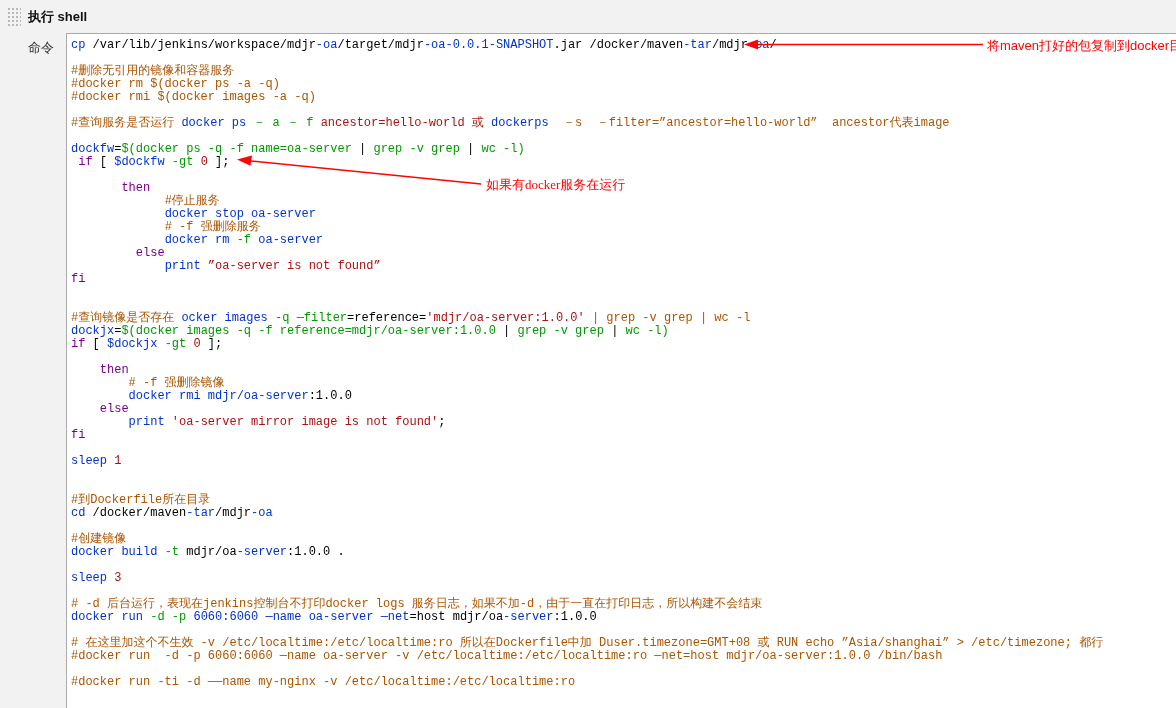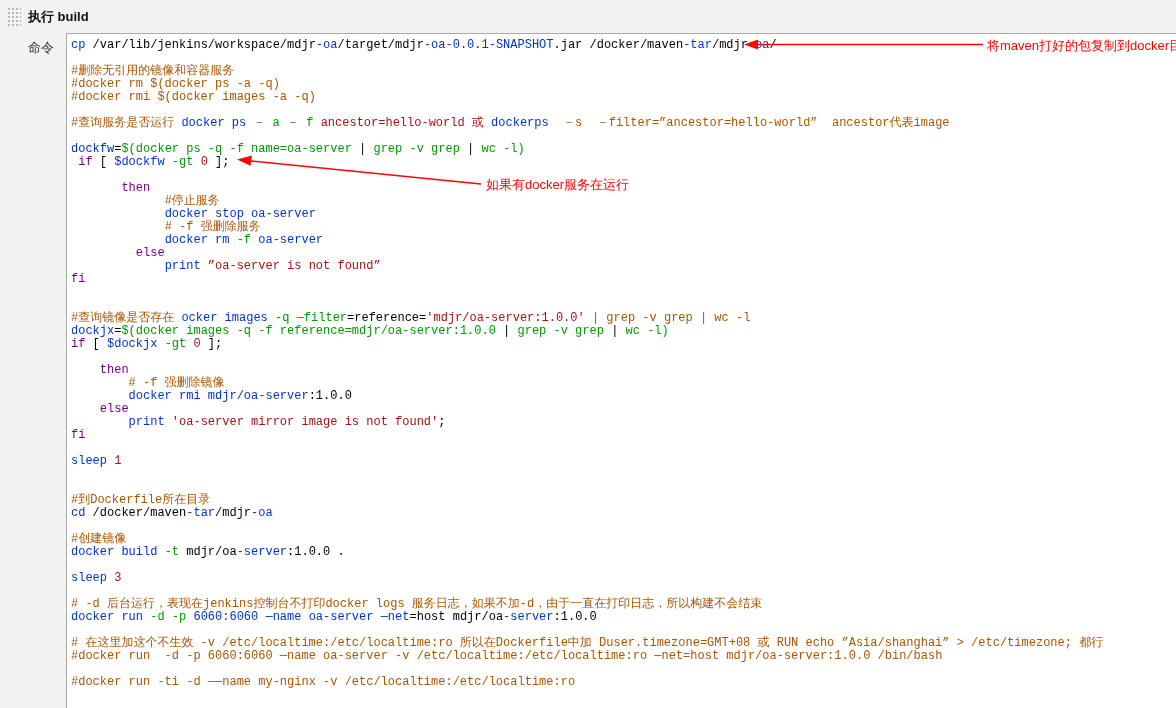--- a/index.html
+++ b/index.html
@@ -43,29 +43,29 @@
     font-family:"Liberation Sans","DejaVu Sans",sans-serif;
   }
   .ann-text-1{left:987px;top:37px;}
   .ann-text-2{left:486px;top:176px;}
 </style>
 </head>
 <body>
 
 <div class="step-header">
   <div class="drag-handle"></div>
-  <div class="step-title">执行 build</div>
+  <div class="step-title">执行 shell</div>
 </div>
 
 <div class="command-label">命令</div>
 
 <div class="code-panel">
   <div class="code"><div class="line"><span style="color: rgb(0, 51, 204);">cp</span><span style="color: rgb(0, 0, 0);"> /var/lib/jenkins/workspace/mdjr</span><span style="color: rgb(0, 51, 204);">-oa</span><span style="color: rgb(0, 0, 0);">/target/mdjr</span><span style="color: rgb(0, 51, 204);">-oa-0.0.1-SNAPSHOT</span><span style="color: rgb(0, 0, 0);">.jar /docker/maven</span><span style="color: rgb(0, 51, 204);">-tar</span><span style="color: rgb(0, 0, 0);">/mdjr</span><span style="color: rgb(0, 51, 204);">-oa</span><span style="color: rgb(0, 0, 0);">/</span></div><div class="line"></div><div class="line"><span style="color: rgb(170, 85, 0);">#删除无引用的镜像和容器服务</span></div><div class="line"><span style="color: rgb(170, 85, 0);">#docker rm $(docker ps -a -q)</span></div><div class="line"><span style="color: rgb(170, 85, 0);">#docker rmi $(docker images -a -q)</span></div><div class="line"></div><div class="line"><span style="color: rgb(170, 85, 0);">#查询服务是否运行 </span><span style="color: rgb(0, 51, 204);">docker ps</span><span style="color: rgb(0, 153, 0);"> － a － f </span><span style="color: rgb(170, 17, 17);">ancestor=hello-world</span><span style="color: rgb(170, 17, 17);"> 或 </span><span style="color: rgb(0, 51, 204);">dockerps</span><span style="color: rgb(170, 85, 0);">  －s  －filter=”ancestor=hello-world”  ancestor代表image</span></div><div class="line"></div><div class="line"><span style="color: rgb(0, 51, 204);">dockfw</span><span style="color: rgb(0, 0, 0);">=</span><span style="color: rgb(0, 153, 0);">$(docker ps -q -f name=oa-server </span><span style="color: rgb(0, 0, 0);">| </span><span style="color: rgb(0, 153, 0);">grep -v grep </span><span style="color: rgb(0, 0, 0);">| </span><span style="color: rgb(0, 153, 0);">wc -l)</span></div><div class="line"><span style="color: rgb(0, 0, 0);"> </span><span style="color: rgb(119, 0, 136);">if</span><span style="color: rgb(0, 0, 0);"> [ </span><span style="color: rgb(0, 51, 204);">$dockfw</span><span style="color: rgb(0, 0, 0);"> </span><span style="color: rgb(0, 153, 0);">-gt</span><span style="color: rgb(0, 0, 0);"> </span><span style="color: rgb(170, 17, 17);">0</span><span style="color: rgb(0, 0, 0);"> ];</span></div><div class="line"></div><div class="line"><span style="color: rgb(119, 0, 136);">       then</span></div><div class="line"><span style="color: rgb(0, 0, 0);">             </span><span style="color: rgb(170, 85, 0);">#停止服务</span></div><div class="line"><span style="color: rgb(0, 0, 0);">             </span><span style="color: rgb(0, 51, 204);">docker stop oa-server</span></div><div class="line"><span style="color: rgb(0, 0, 0);">             </span><span style="color: rgb(170, 85, 0);"># -f 强删除服务</span></div><div class="line"><span style="color: rgb(0, 0, 0);">             </span><span style="color: rgb(0, 51, 204);">docker rm </span><span style="color: rgb(0, 153, 0);">-f</span><span style="color: rgb(0, 0, 0);"> </span><span style="color: rgb(0, 51, 204);">oa-server</span></div><div class="line"><span style="color: rgb(119, 0, 136);">         else</span></div><div class="line"><span style="color: rgb(0, 0, 0);">             </span><span style="color: rgb(0, 51, 204);">print</span><span style="color: rgb(0, 0, 0);"> </span><span style="color: rgb(170, 17, 17);">”oa-server is not found”</span></div><div class="line"><span style="color: rgb(119, 0, 136);">fi</span></div><div class="line"></div><div class="line"></div><div class="line"><span style="color: rgb(170, 85, 0);">#查询镜像是否存在 </span><span style="color: rgb(0, 51, 204);">ocker images</span><span style="color: rgb(0, 0, 0);"> </span><span style="color: rgb(0, 153, 0);">-q</span><span style="color: rgb(0, 0, 0);"> </span><span style="color: rgb(0, 153, 0);">—filter</span><span style="color: rgb(0, 0, 0);">=reference=</span><span style="color: rgb(170, 17, 17);">'mdjr/oa-server:1.0.0'</span><span style="color: rgb(170, 85, 0);"> | grep -v grep | wc -l</span></div><div class="line"><span style="color: rgb(0, 51, 204);">dockjx</span><span style="color: rgb(0, 0, 0);">=</span><span style="color: rgb(0, 153, 0);">$(docker images -q -f reference=mdjr/oa-server:1.0.0 </span><span style="color: rgb(0, 0, 0);">| </span><span style="color: rgb(0, 153, 0);">grep -v grep </span><span style="color: rgb(0, 0, 0);">| </span><span style="color: rgb(0, 153, 0);">wc -l)</span></div><div class="line"><span style="color: rgb(119, 0, 136);">if</span><span style="color: rgb(0, 0, 0);"> [ </span><span style="color: rgb(0, 51, 204);">$dockjx</span><span style="color: rgb(0, 0, 0);"> </span><span style="color: rgb(0, 153, 0);">-gt</span><span style="color: rgb(0, 0, 0);"> </span><span style="color: rgb(170, 17, 17);">0</span><span style="color: rgb(0, 0, 0);"> ];</span></div><div class="line"></div><div class="line"><span style="color: rgb(119, 0, 136);">    then</span></div><div class="line"><span style="color: rgb(0, 0, 0);">        </span><span style="color: rgb(170, 85, 0);"># -f 强删除镜像</span></div><div class="line"><span style="color: rgb(0, 0, 0);">        </span><span style="color: rgb(0, 51, 204);">docker rmi mdjr/oa-server</span><span style="color: rgb(0, 0, 0);">:1.0.0</span></div><div class="line"><span style="color: rgb(119, 0, 136);">    else</span></div><div class="line"><span style="color: rgb(0, 0, 0);">        </span><span style="color: rgb(0, 51, 204);">print</span><span style="color: rgb(0, 0, 0);"> </span><span style="color: rgb(170, 17, 17);">'oa-server mirror image is not found'</span><span style="color: rgb(0, 0, 0);">;</span></div><div class="line"><span style="color: rgb(119, 0, 136);">fi</span></div><div class="line"></div><div class="line"><span style="color: rgb(0, 51, 204);">sleep</span><span style="color: rgb(0, 0, 0);"> </span><span style="color: rgb(170, 17, 17);">1</span></div><div class="line"></div><div class="line"></div><div class="line"><span style="color: rgb(170, 85, 0);">#到Dockerfile所在目录</span></div><div class="line"><span style="color: rgb(0, 51, 204);">cd</span><span style="color: rgb(0, 0, 0);"> /docker/maven</span><span style="color: rgb(0, 51, 204);">-tar</span><span style="color: rgb(0, 0, 0);">/mdjr</span><span style="color: rgb(0, 51, 204);">-oa</span></div><div class="line"></div><div class="line"><span style="color: rgb(170, 85, 0);">#创建镜像</span></div><div class="line"><span style="color: rgb(0, 51, 204);">docker build </span><span style="color: rgb(0, 153, 0);">-t</span><span style="color: rgb(0, 0, 0);"> mdjr/oa</span><span style="color: rgb(0, 51, 204);">-server</span><span style="color: rgb(0, 0, 0);">:1.0.0 .</span></div><div class="line"></div><div class="line"><span style="color: rgb(0, 51, 204);">sleep</span><span style="color: rgb(0, 0, 0);"> </span><span style="color: rgb(170, 17, 17);">3</span></div><div class="line"></div><div class="line"><span style="color: rgb(170, 85, 0);"># -d 后台运行，表现在jenkins控制台不打印docker logs 服务日志，如果不加-d，由于一直在打印日志，所以构建不会结束</span></div><div class="line"><span style="color: rgb(0, 51, 204);">docker run </span><span style="color: rgb(0, 153, 0);">-d</span><span style="color: rgb(0, 0, 0);"> </span><span style="color: rgb(0, 153, 0);">-p</span><span style="color: rgb(0, 0, 0);"> </span><span style="color: rgb(0, 51, 204);">6060:6060</span><span style="color: rgb(0, 0, 0);"> </span><span style="color: rgb(0, 51, 204);">—name oa-server —net</span><span style="color: rgb(0, 0, 0);">=host mdjr/oa</span><span style="color: rgb(0, 51, 204);">-server</span><span style="color: rgb(0, 0, 0);">:1.0.0</span></div><div class="line"></div><div class="line"><span style="color: rgb(170, 85, 0);"># 在这里加这个不生效 -v /etc/localtime:/etc/localtime:ro 所以在Dockerfile中加 Duser.timezone=GMT+08 或 RUN echo ”Asia/shanghai” &gt; /etc/timezone; 都行</span></div><div class="line"><span style="color: rgb(170, 85, 0);">#docker run  -d -p 6060:6060 —name oa-server -v /etc/localtime:/etc/localtime:ro —net=host mdjr/oa-server:1.0.0 /bin/bash</span></div><div class="line"></div><div class="line"><span style="color: rgb(170, 85, 0);">#docker run -ti -d ——name my-nginx -v /etc/localtime:/etc/localtime:ro</span></div></div>
 </div>
 
 <svg class="ann-overlay" width="1176" height="708" viewBox="0 0 1176 708">
   <line x1="983" y1="44.5" x2="757" y2="44.5" stroke="#fb0505" stroke-width="1.4"></line>
   <polygon points="744,44.5 758,39.5 758,49.5" fill="#fb0505"></polygon>
   <line x1="481" y1="184" x2="251" y2="161" stroke="#fb0505" stroke-width="1.4"></line>
   <polygon points="237,159.5 252,155.5 250.5,165.8" fill="#fb0505"></polygon>
 </svg>
 <div class="ann-text ann-text-1" style="color: rgb(251, 5, 5);">将maven打好的包复制到docker目录</div>
-<div class="ann-text ann-text-2" style="color: rgb(251, 5, 5);">如果有docker服务在运行</div>
+<div class="ann-text ann-text-2" style="color: rgb(251, 5, 5); font-family: Liberation Serif, serif;">如果有docker服务在运行</div>
 
 </body></html>

